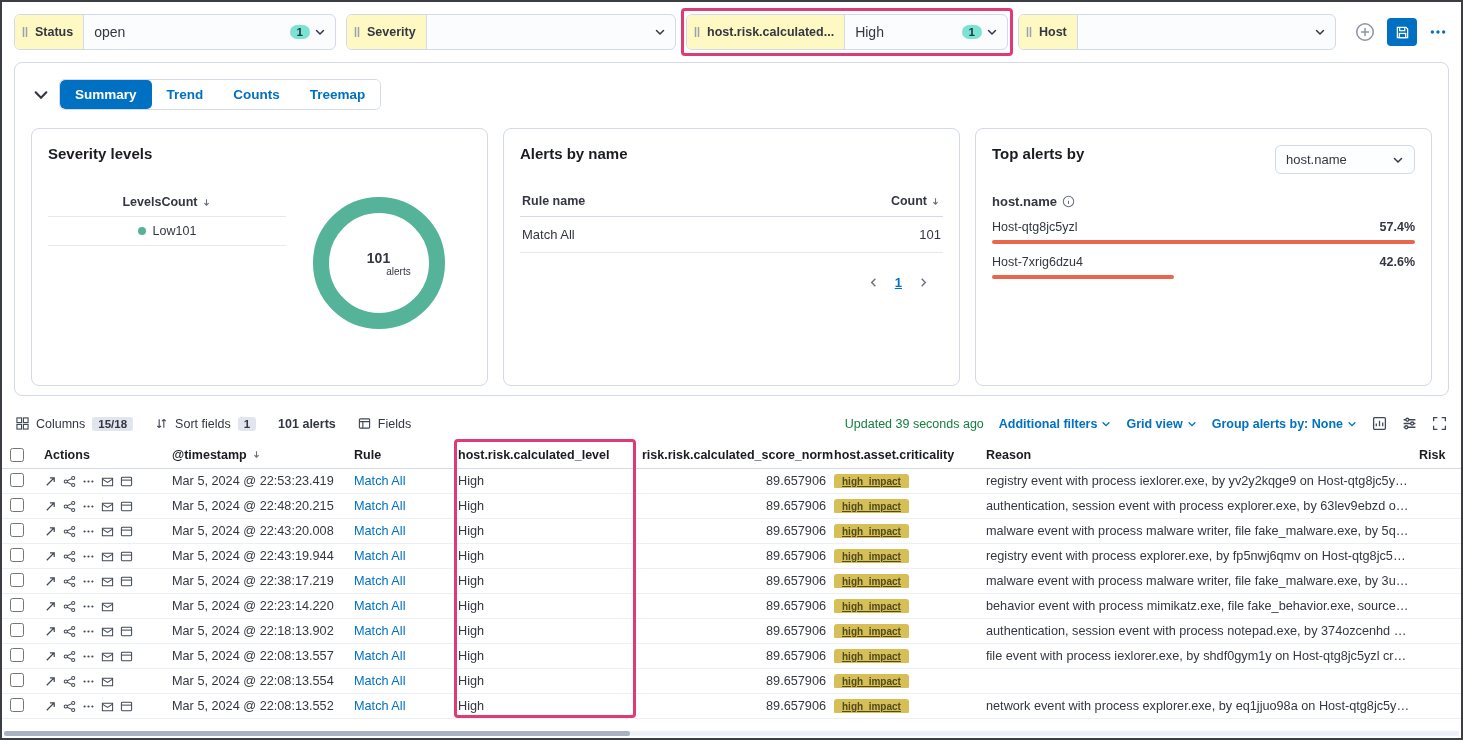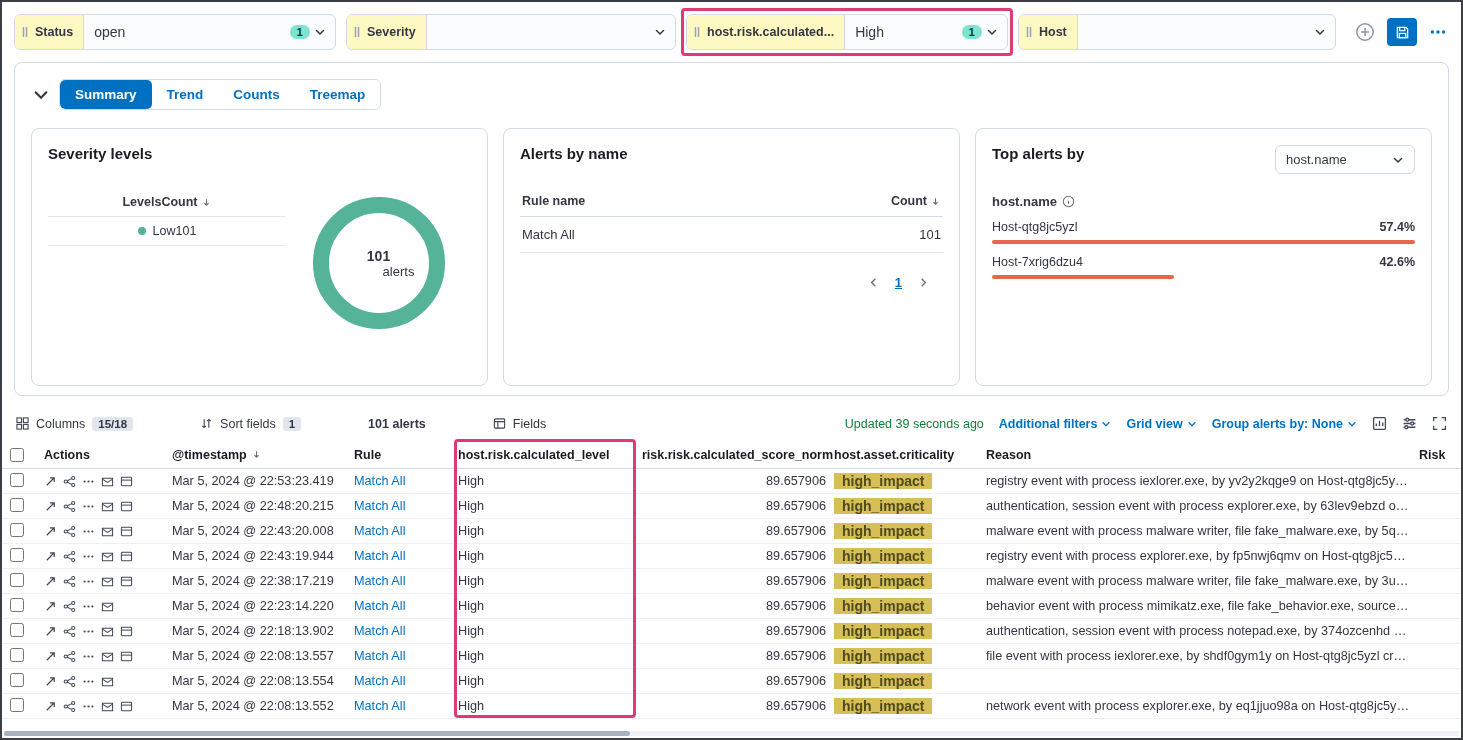--- a/index.html
+++ b/index.html
@@ -34,41 +34,41 @@
   .card-title { font-size:15px; font-weight:700; color:#1a1c21; }
 
   .sev-body { display:flex; align-items:center; height:calc(100% - 22px); }
   .sev-table { width:238px; align-self:flex-start; margin-top:26px; font-size:12.5px; color:#343741; }
   .sev-head, .sev-row { display:flex; justify-content:center; align-items:center; padding:7px 2px; border-bottom:1px solid #e4e9f0; }
   .sev-head { font-weight:700; }
   .dot { display:inline-block; width:8px; height:8px; border-radius:50%; background:var(--donut,#54b399); margin-right:7px; }
   .donut-wrap { flex:1; display:flex; justify-content:center; }
   .donut { width:132px; height:132px; border-radius:50%; border:16px solid var(--donut,#54b399); display:flex; flex-direction:column; align-items:center; justify-content:center; text-align:center; }
   .donut .dv { font-weight:700; font-size:14px; color:#343741; }
-  .donut .du { font-size:13px; color:#343741;margin-left:40px; }
+  .donut .du { font-size:10px; color:#343741;margin-left:40px; }
 
   .abn-table { margin-top:24px; font-size:12.5px; color:#343741; }
   .abn-head { display:flex; justify-content:space-between; font-weight:700; padding:8px 2px; border-bottom:1px solid var(--border,#d3dae6); }
   .abn-row { display:flex; justify-content:space-between; padding:10px 2px; border-bottom:1px solid #e4e9f0; font-size:13px; }
   .pagination { display:flex; justify-content:flex-end; align-items:center; gap:16px; margin-top:22px; padding-right:14px; color:#69707d; }
   .page-num { color:var(--primary,#0071c2); font-weight:700; font-size:13px; text-decoration:underline; cursor:pointer; }
   .pg-btn { background:none; border:none; color:#69707d; cursor:pointer; display:flex; }
 
   .ta-header { display:flex; justify-content:space-between; align-items:flex-start; }
   .select-box { display:flex; justify-content:space-between; align-items:center; width:140px; border:1px solid var(--border,#d3dae6); border-radius:6px; padding:6px 10px; font-size:13px; color:#343741; background:#fdfeff; cursor:pointer; }
   .field-row { display:flex; align-items:center; gap:5px; margin-top:20px; font-size:13px; font-weight:700; color:#343741; }
   .info-ic { color:#69707d; display:flex; }
   .bar-item { margin-top:11px; }
   .bar-meta { display:flex; justify-content:space-between; font-size:12.5px; color:#343741; }
   .bar-meta .bar-value { font-weight:700; }
   .bar-track { margin-top:6px; width:100%; height:4px; }
   .bar-fill { height:4px; background:var(--bar,#e7664c); border-radius:2px; }
 
   
-  .alerts-toolbar { display:flex; align-items:center; margin:20px 14px 6px; font-size:12.5px; color:#343741;gap:45px; }
+  .alerts-toolbar { display:flex; align-items:center; margin:20px 14px 6px; font-size:12.5px; color:#343741; }
   .tool-group { display:flex; align-items:center; gap:7px; margin-right:22px; white-space:nowrap; cursor:pointer; }
   .tool-badge { background:#e0e5ee; border-radius:3px; padding:1px 6px; font-size:11.5px; font-weight:700; }
   .bold { font-weight:700; }
   .tool-right { margin-left:auto; display:flex; align-items:center; gap:15px; }
   .subdued { color:#15803d; }
   .blue-link { color:var(--primary,#0071c2); font-weight:600; display:flex; align-items:center; gap:4px; white-space:nowrap; cursor:pointer; background:none; border:none; font-size:12.5px; }
   .tb-icon { background:none; border:none; color:#404854; display:flex; cursor:pointer; }
 
   
   .table-wrap { position:relative; margin-top:10px; }
@@ -76,21 +76,21 @@
   .thead { height:28px; font-weight:700; font-size:12.5px; color:#1a1c21; border-bottom:1px solid var(--border,#d3dae6); }
   .thead .hcell { display:flex; align-items:center; gap:4px; white-space:nowrap; overflow:hidden; }
   .body-row { height:25px; border-bottom:1px solid #eceff4; font-size:12.7px; color:#343741; }
   .cell { white-space:nowrap; overflow:hidden; }
   .c-check input { width:14px; height:14px; accent-color:var(--primary,#0071c2); cursor:pointer; }
   .c-actions { display:flex; align-items:center; gap:6px; overflow:visible; }
   .act { background:none; border:none; padding:0; color:#404854; display:flex; cursor:pointer; }
   .act.hidden { visibility:hidden; }
   .c-rule { color:var(--primary,#0071c2); cursor:pointer; }
   .c-score { text-align:right; padding-right:8px; }
-  .crit-badge { background:var(--criticality-bg,#d6bf57); color:var(--criticality-text,#514a1e); font-size:14px; font-weight:700; padding:2px 8px; border-radius:3px; }
+  .crit-badge { background:var(--criticality-bg,#d6bf57); color:var(--criticality-text,#514a1e); font-size:10px; font-weight:700; padding:2px 8px; border-radius:3px;text-decoration:underline; }
   .c-reason { text-overflow:ellipsis; padding-right:8px; cursor:pointer; }
   .col-highlight { position:absolute; left:452px; top:-2px; bottom:1px; width:182px; border:3px solid var(--highlight,#de3a77); border-radius:4px; pointer-events:none; }
 
   .hscroll { position:absolute; left:2px; right:2px; bottom:2px; height:5px; background:#eef1f5; }
   .hscroll .thumb { width:43%; height:100%; background:#a9b3bf; border-radius:3px; }
 </style>
 </head>
 <body>
 
 <div class="page">

